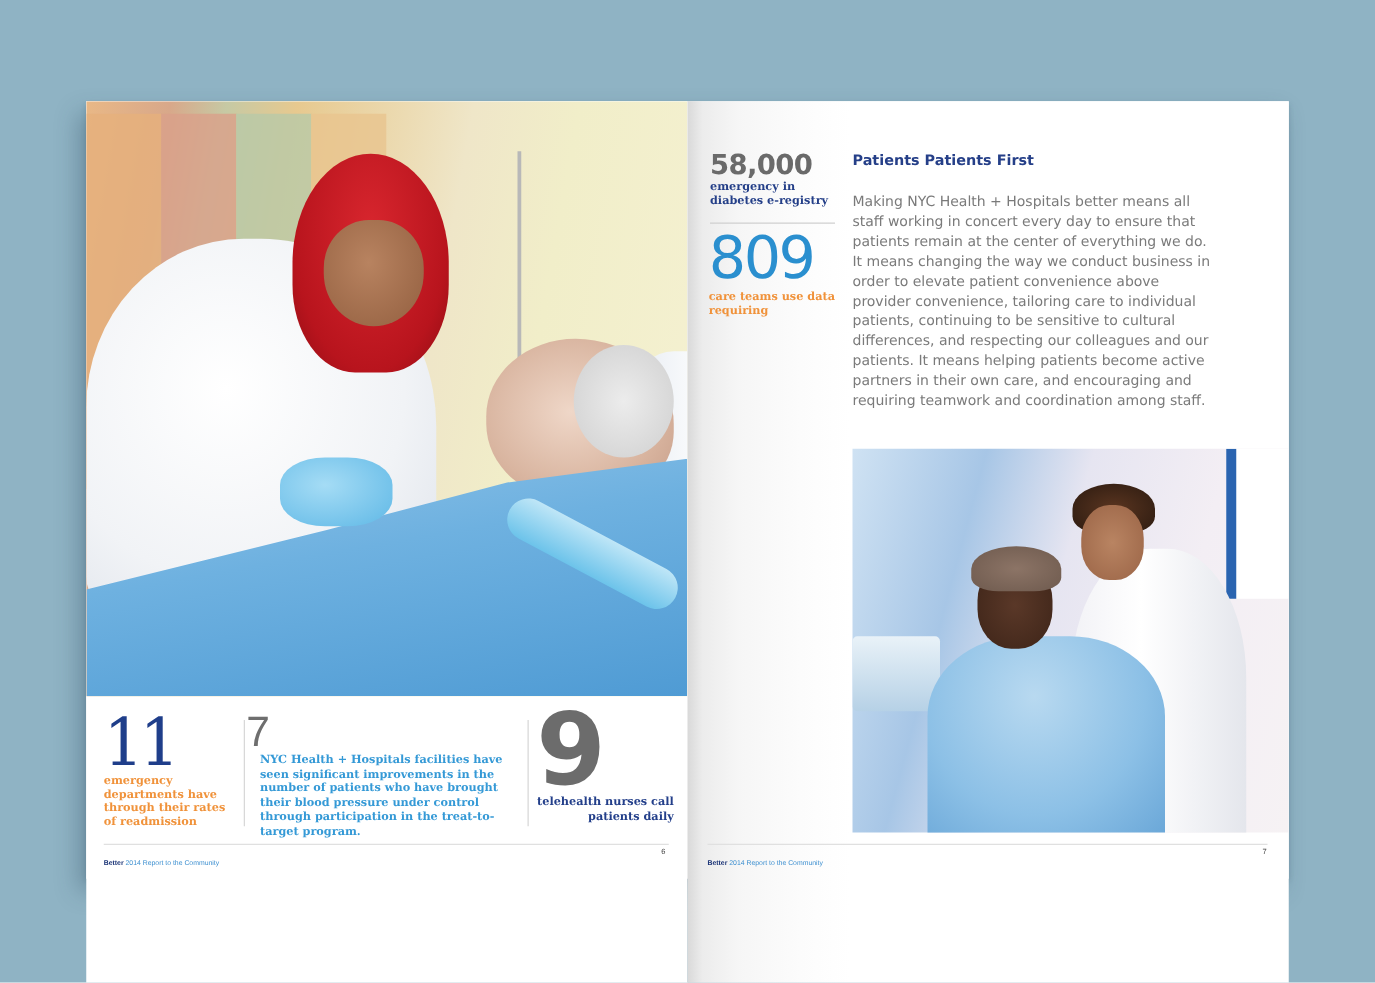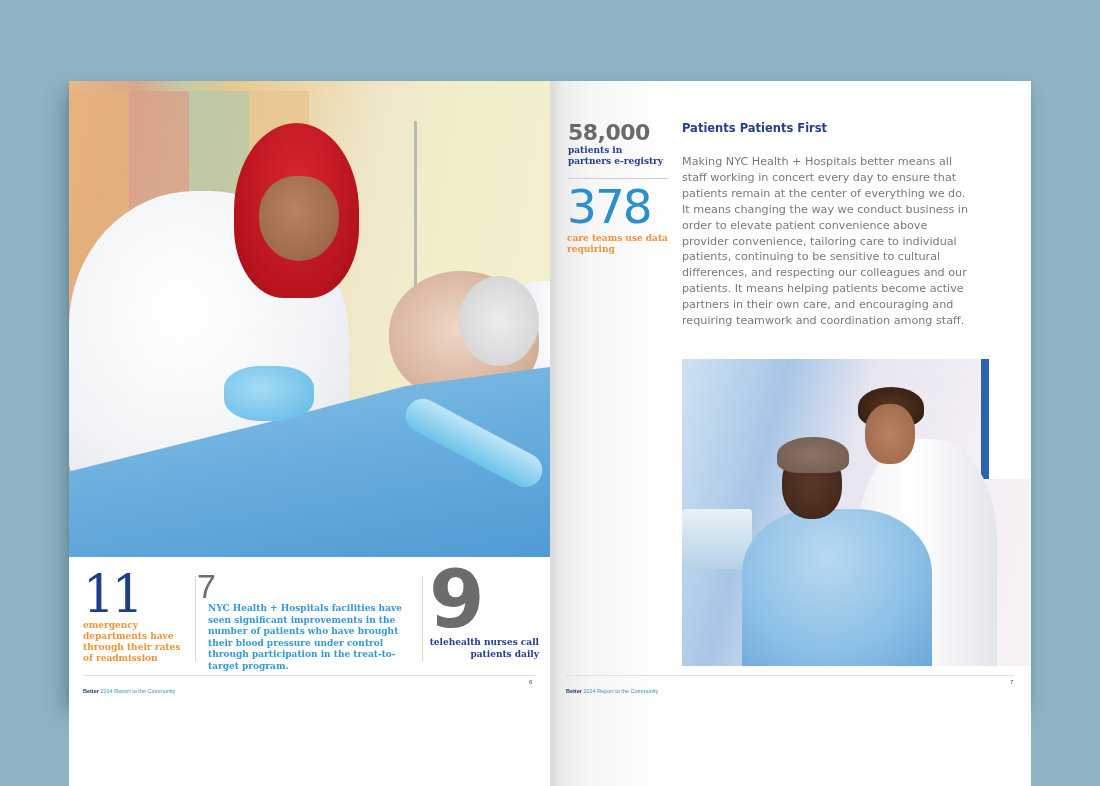--- a/index.html
+++ b/index.html
@@ -223,25 +223,25 @@
       <span class="footer-text">
         <span class="footer-brand">Better</span><span> 2014 Report to the Community</span>
       </span>
     </div>
     <div class="page-num" style="left:460px;">6</div>
   </div>
 
   <div class="page page-right">
     <div class="stat-58">
       <div class="num-58">58,000</div>
-      <div class="cap-58">patients in partners e-registry</div>
+      <div class="cap-58">emergency in diabetes e-registry</div>
     </div>
     <div class="rule-58"></div>
     <div class="stat-476">
-      <div class="num-476">378</div>
+      <div class="num-476">809</div>
       <div class="cap-476">care teams use data requiring</div>
     </div>
 
     <div class="section-title">Patients Patients First</div>
     <div class="body-copy">Making NYC Health + Hospitals better means all staff working in concert every day to ensure that patients remain at the center of everything we do. It means changing the way we conduct business in order to elevate patient convenience above provider convenience, tailoring care to individual patients, continuing to be sensitive to cultural differences, and respecting our colleagues and our patients. It means helping patients become active partners in their own care, and encouraging and requiring teamwork and coordination among staff.</div>
 
     <div class="photo-right">
       <div class="pr-window"></div>
       <div class="pr-machine"></div>
       <div class="pr-coat"></div>

